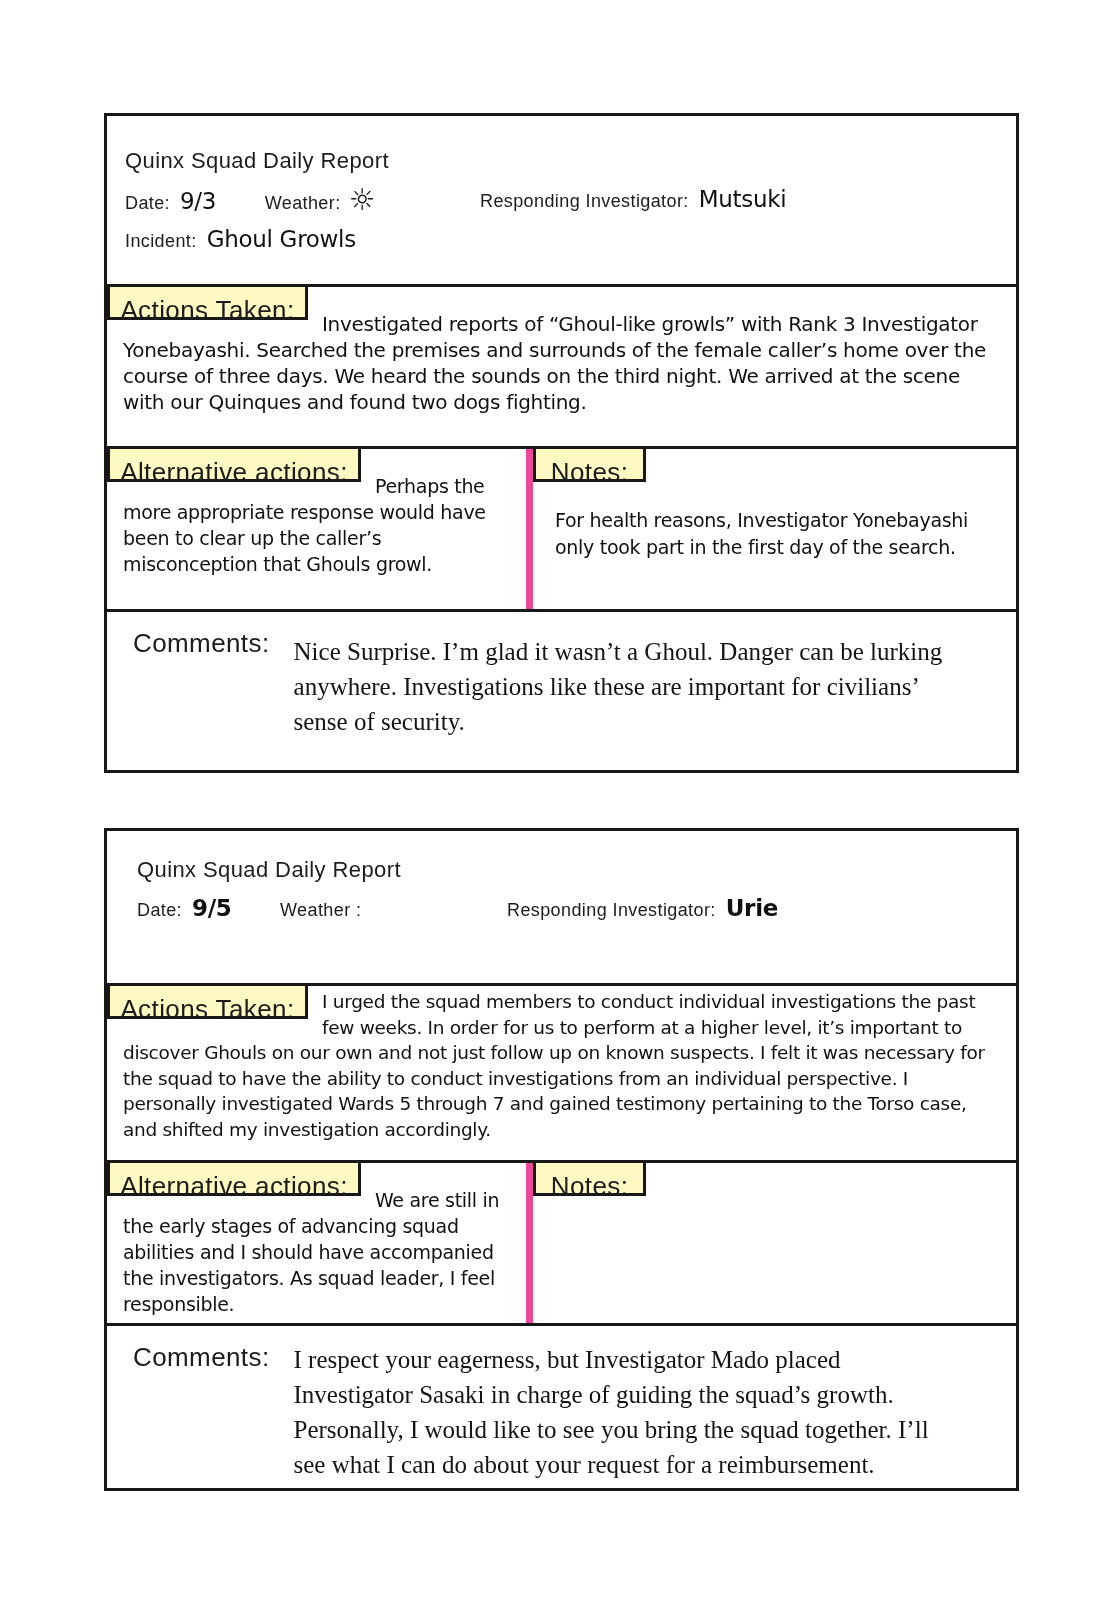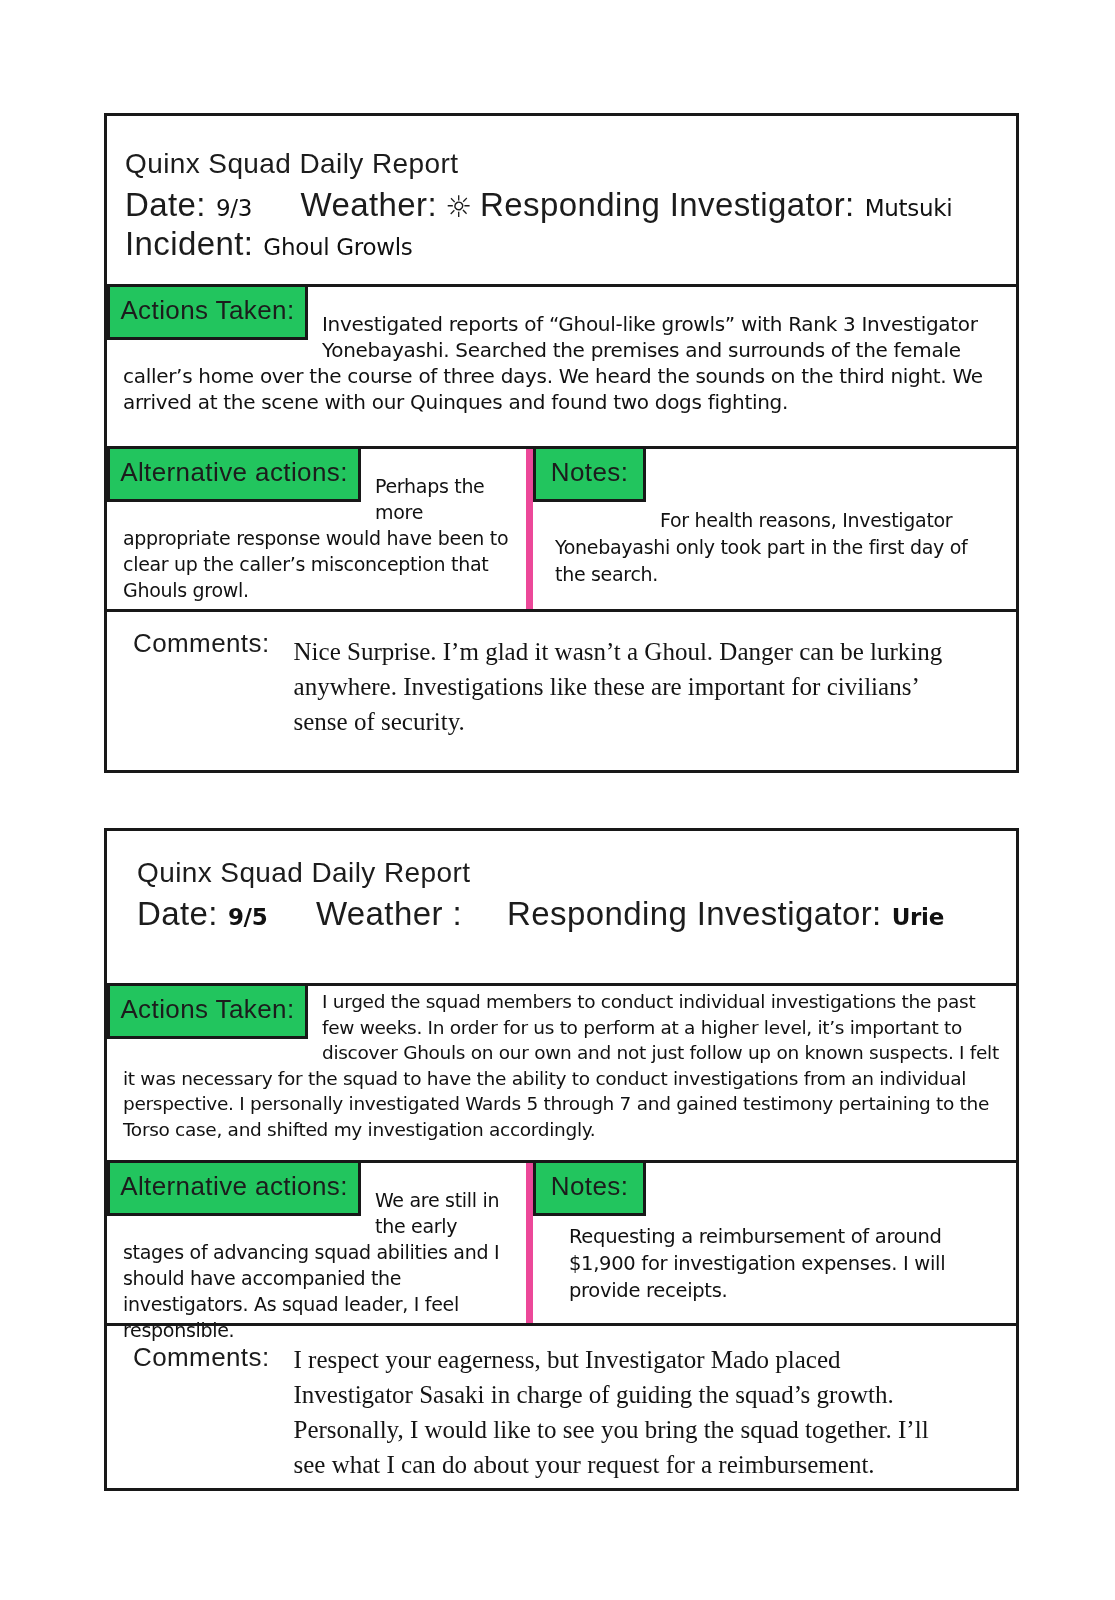--- a/index.html
+++ b/index.html
@@ -24,41 +24,41 @@
   #form2 .sec-actions { height:177px; }
   #form1 .sec-split   { height:163px; }
   #form2 .sec-split   { height:163px; }
   .sec-comments { flex:1; display:flex; align-items:flex-start; }
 
   
   .lbl, .title, .comments-label, .labelbox {
     font-family:"Liberation Sans", sans-serif;
     color:#1c1c1c; letter-spacing:0.4px;
   }
-  .title { font-size:28px; margin-bottom:7px; }
+  .title { font-size:22px; margin-bottom:7px; }
   .meta  { position:relative; font-size:26px; line-height:36px; white-space:nowrap; }
-  .meta .lbl { font-size:33px; }
+  .meta .lbl { font-size:18px; }
   .gap-weather { margin-left:42px; }
   .ri { position:absolute; top:0; left:355px; }
   #form2 .ri { left:370px; }
 
   
   .hand {
     font-family:"DejaVu Sans", sans-serif; color:#111111;
     letter-spacing:-0.3px;
   }
   .meta .hand { margin-left:10px; font-size:23px; }
   #form2 .meta .hand { font-weight:bold; }
   .sun { font-family:"DejaVu Sans", sans-serif; font-size:30px; margin-left:8px; position:relative; top:1px; }
 
   
   .labelbox {
     float:left; box-sizing:border-box;
-    border:3px solid #181818; background:#22c55e;
-    margin:-3px 14px 6px 0; height:56px;
+    border:3px solid #181818; background:#fef9c3;
+    margin:-3px 14px 6px 0; height:36px;
     font-size:26px; line-height:46px; text-align:center;
   }
   .box-actions { width:201px; }
   .box-alt     { width:254px; }
   .box-notes   { width:113px; }
 
   .sec-actions p, .col p { margin:0; }
   .actions-text { font-size:20px; line-height:26px; padding:24px 12px 0 16px; }
   #form2 .actions-text { font-size:18.5px; line-height:25.5px; padding:3px 10px 0 16px; }
 
@@ -136,21 +136,20 @@
       <p class="hand actions-text">I urged the squad members to conduct individual investigations the past few weeks. In order for us to perform at a higher level, it’s important to discover Ghouls on our own and not just follow up on known suspects. I felt it was necessary for the squad to have the ability to conduct investigations from an individual perspective. I personally investigated Wards 5 through 7 and gained testimony pertaining to the Torso case, and shifted my investigation accordingly.</p>
     </div>
 
     <div class="sec sec-split">
       <div class="col col-alt">
         <div class="labelbox box-alt">Alternative actions:</div>
         <p class="hand alt-text">We are still in the early stages of advancing squad abilities and I should have accompanied the investigators. As squad leader, I feel responsible.</p>
       </div>
       <div class="col col-notes">
         <div class="labelbox box-notes">Notes:</div>
-        <p class="hand notes-text">Requesting a reimbursement of around $1,900 for investigation expenses. I will provide receipts.</p>
       </div>
     </div>
 
     <div class="sec sec-comments">
       <span class="comments-label">Comments:</span>
       <p class="comments-text">I respect your eagerness, but Investigator Mado placed Investigator Sasaki in charge of guiding the squad’s growth. Personally, I would like to see you bring the squad together. I’ll see what I can do about your request for a reimbursement.</p>
     </div>
   </section>
 
 </div>

